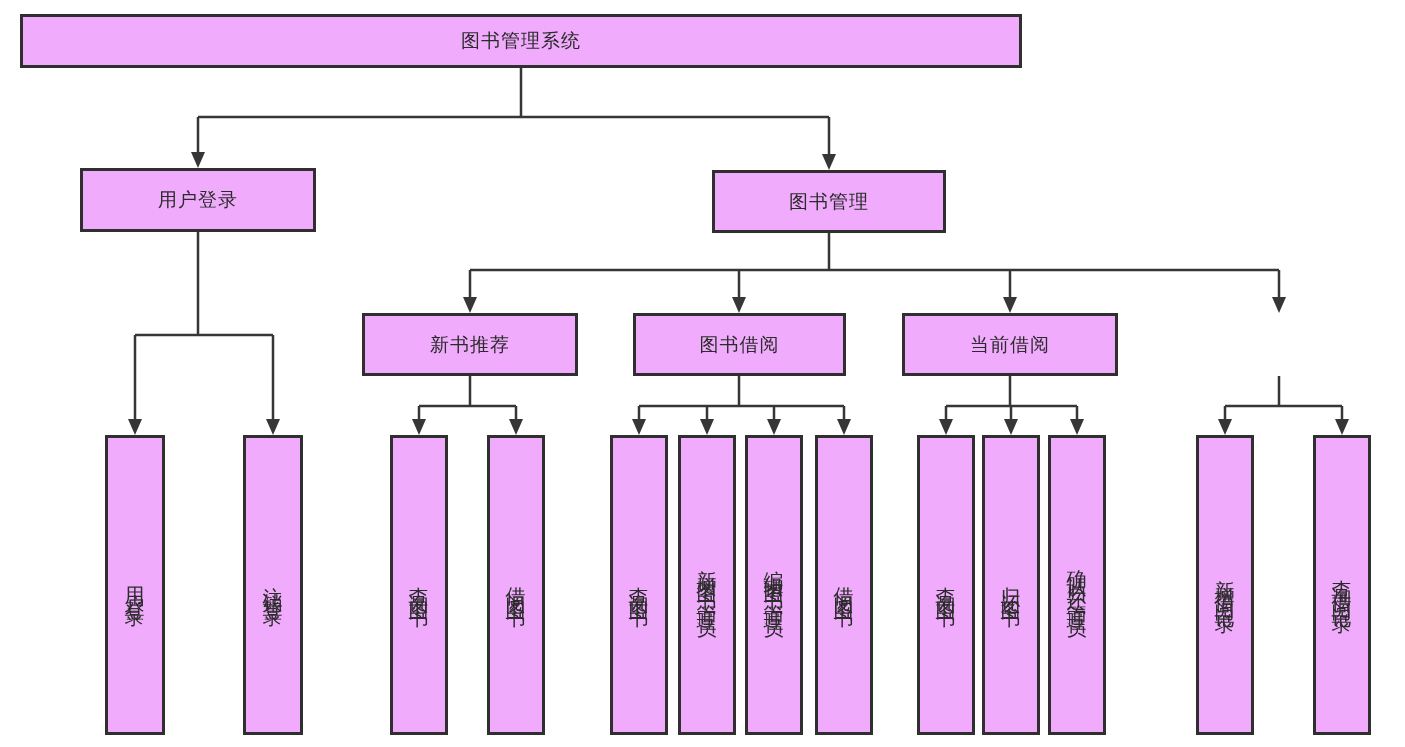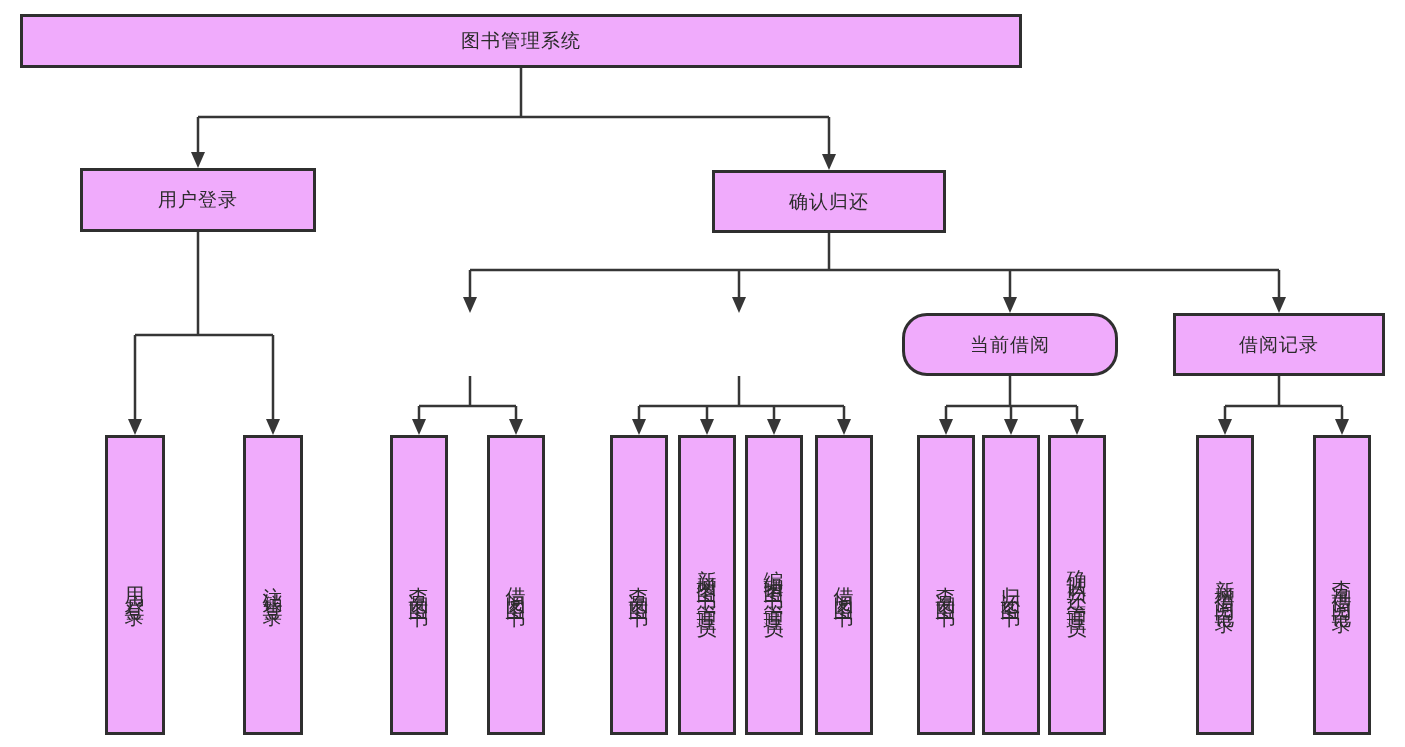--- a/index.html
+++ b/index.html
@@ -88,28 +88,31 @@
   </svg>
 
   <div class="node h" style="left:20px; top:14px; width:1002px; height:54px;">
     <span>图书管理系统</span>
   </div>
 
   <div class="node h" style="left:80px; top:168px; width:236px; height:64px;">
     <span>用户登录</span>
   </div>
   <div class="node h" style="left:712px; top:170px; width:234px; height:63px;">
-    <span>确认归还</span>
+    <span>图书管理</span>
   </div>
 
-  <div class="node h" style="left:902px; top:313px; width:216px; height:63px;border-radius:25px;">
+  <div class="node h" style="left:362px; top:313px; width:216px; height:63px;">
+    <span>新书推荐</span>
+  </div>
+  <div class="node h" style="left:633px; top:313px; width:213px; height:63px;">
+    <span>图书借阅</span>
+  </div>
+  <div class="node h" style="left:902px; top:313px; width:216px; height:63px;">
     <span>当前借阅</span>
-  </div>
-  <div class="node h" style="left:1173px; top:313px; width:212px; height:63px;">
-    <span>借阅记录</span>
   </div>
 
   <div class="node leaf" style="left:105px; top:435px; width:60px; height:300px;">
     <span class="vtext">用户登录</span>
   </div>
   <div class="node leaf" style="left:243px; top:435px; width:60px; height:300px;">
     <span class="vtext">注销登录</span>
   </div>
 
   <div class="node leaf" style="left:390px; top:435px; width:58px; height:300px;">

